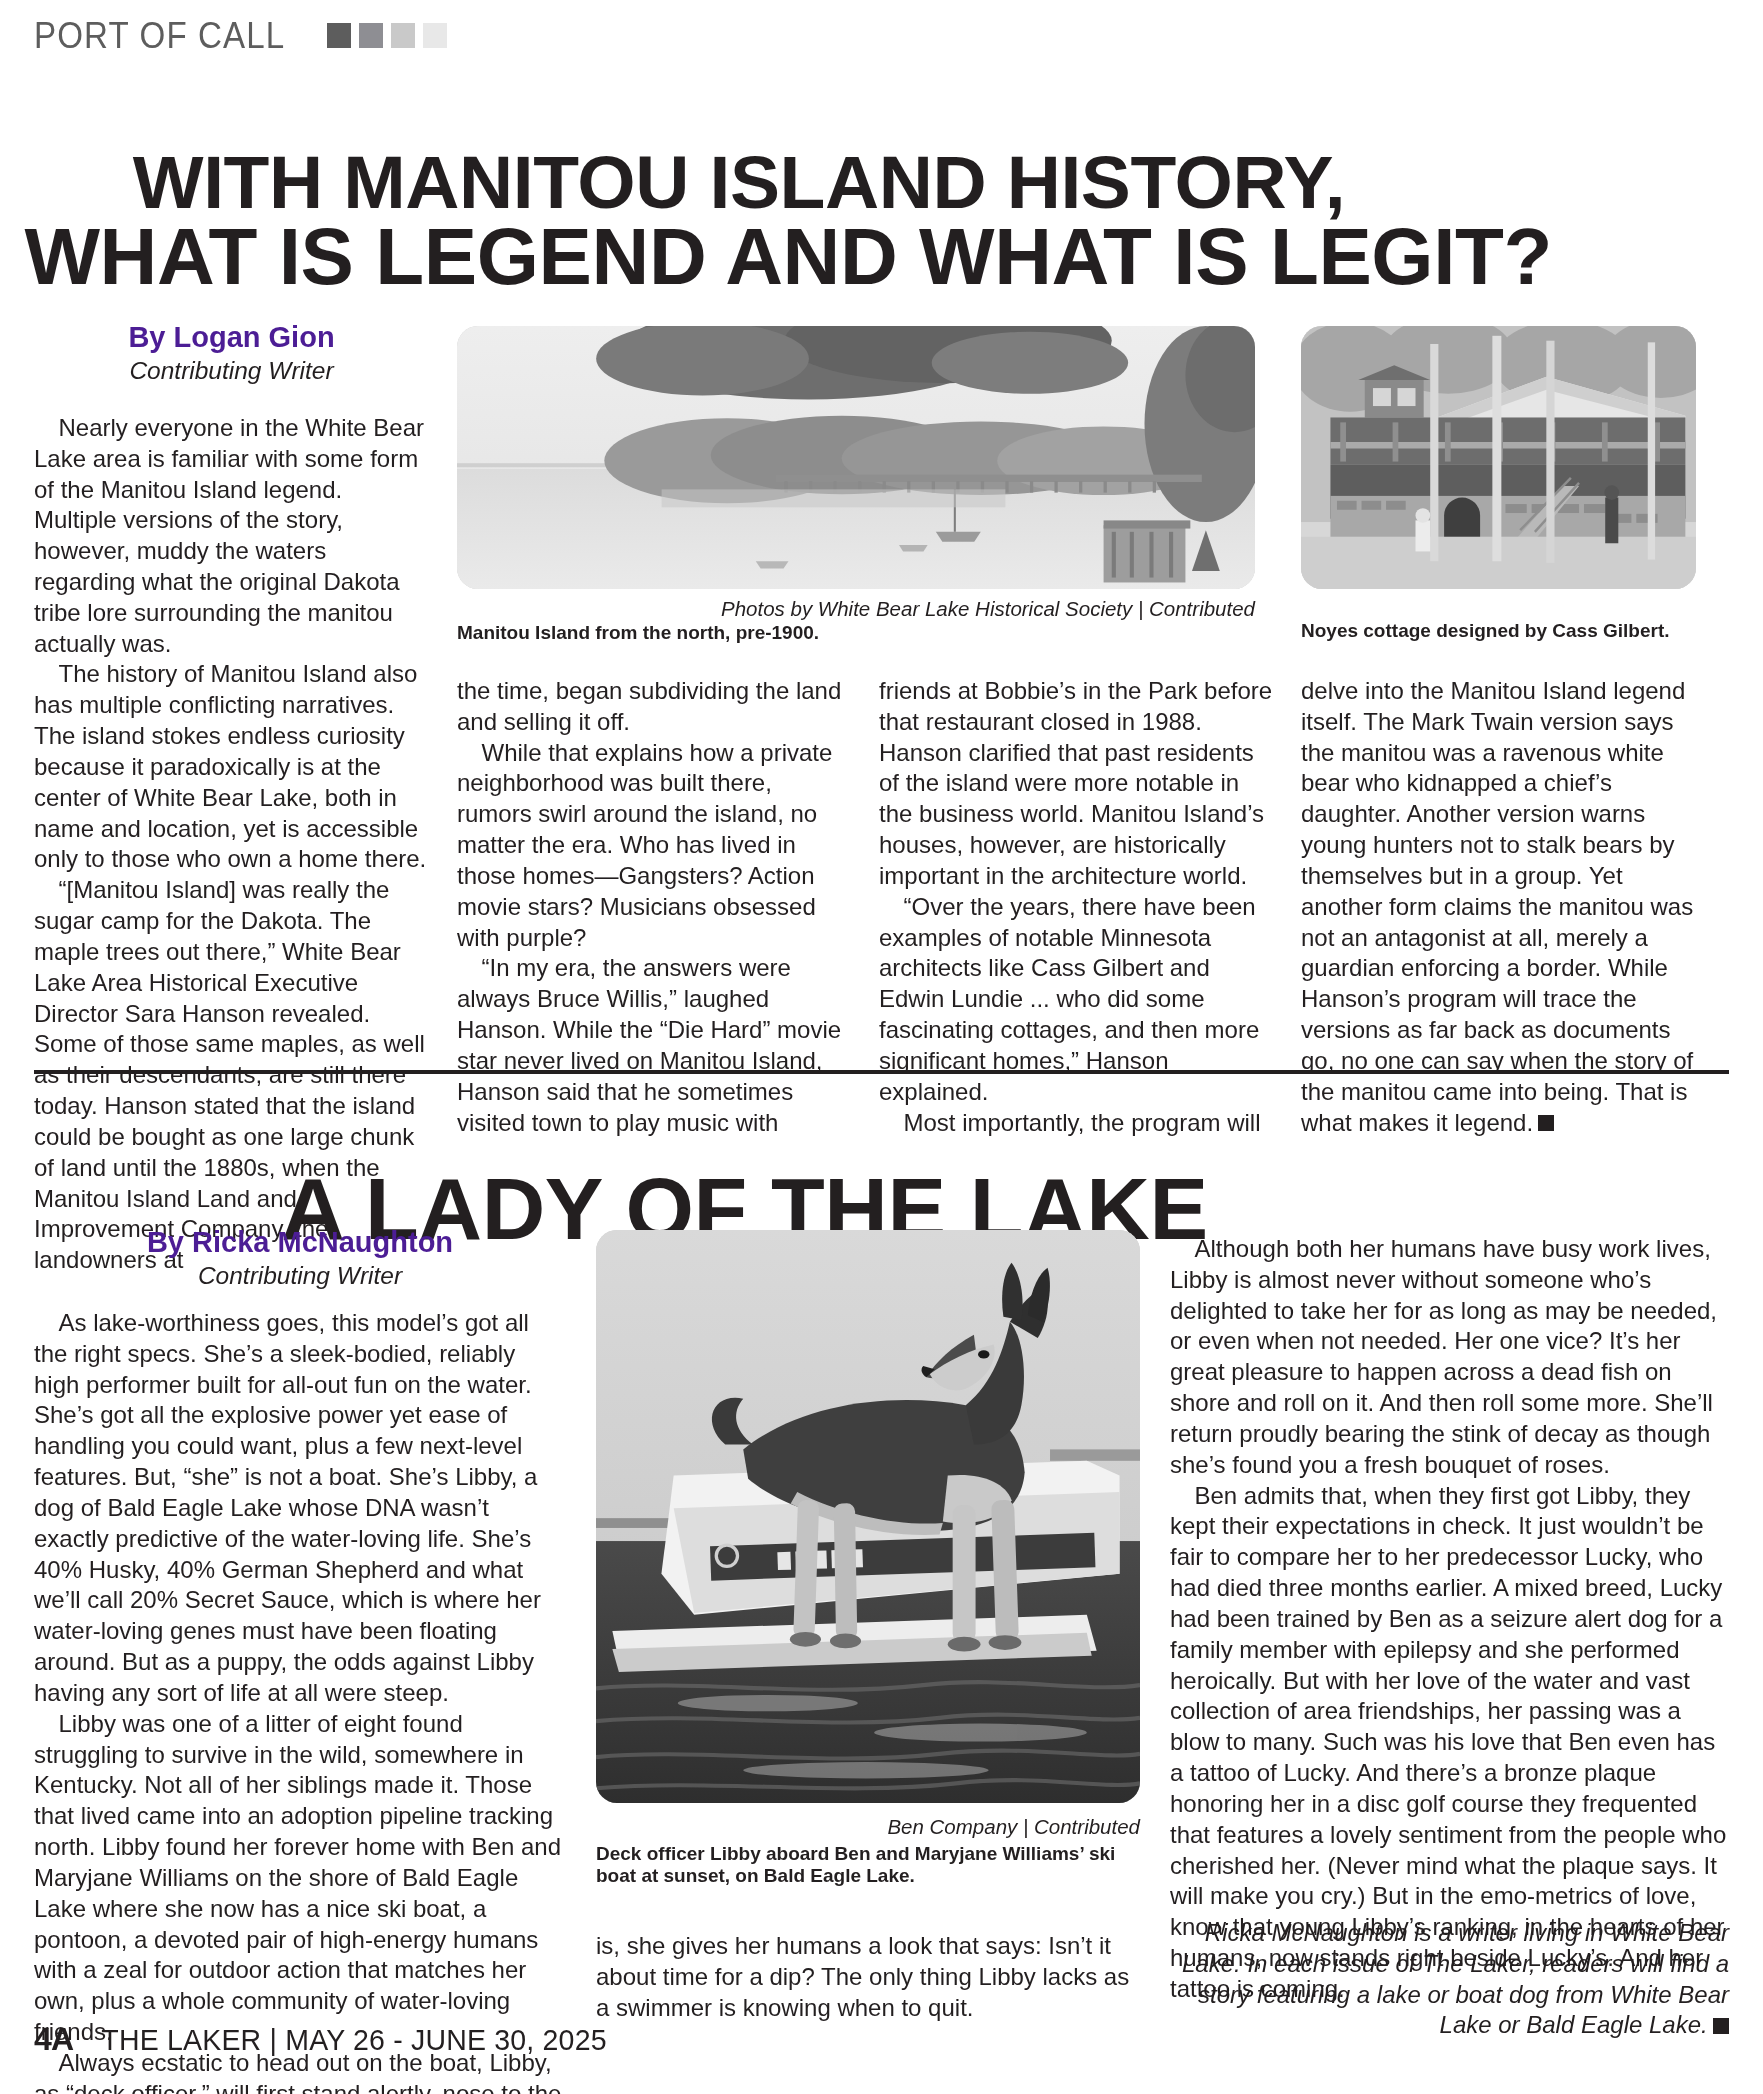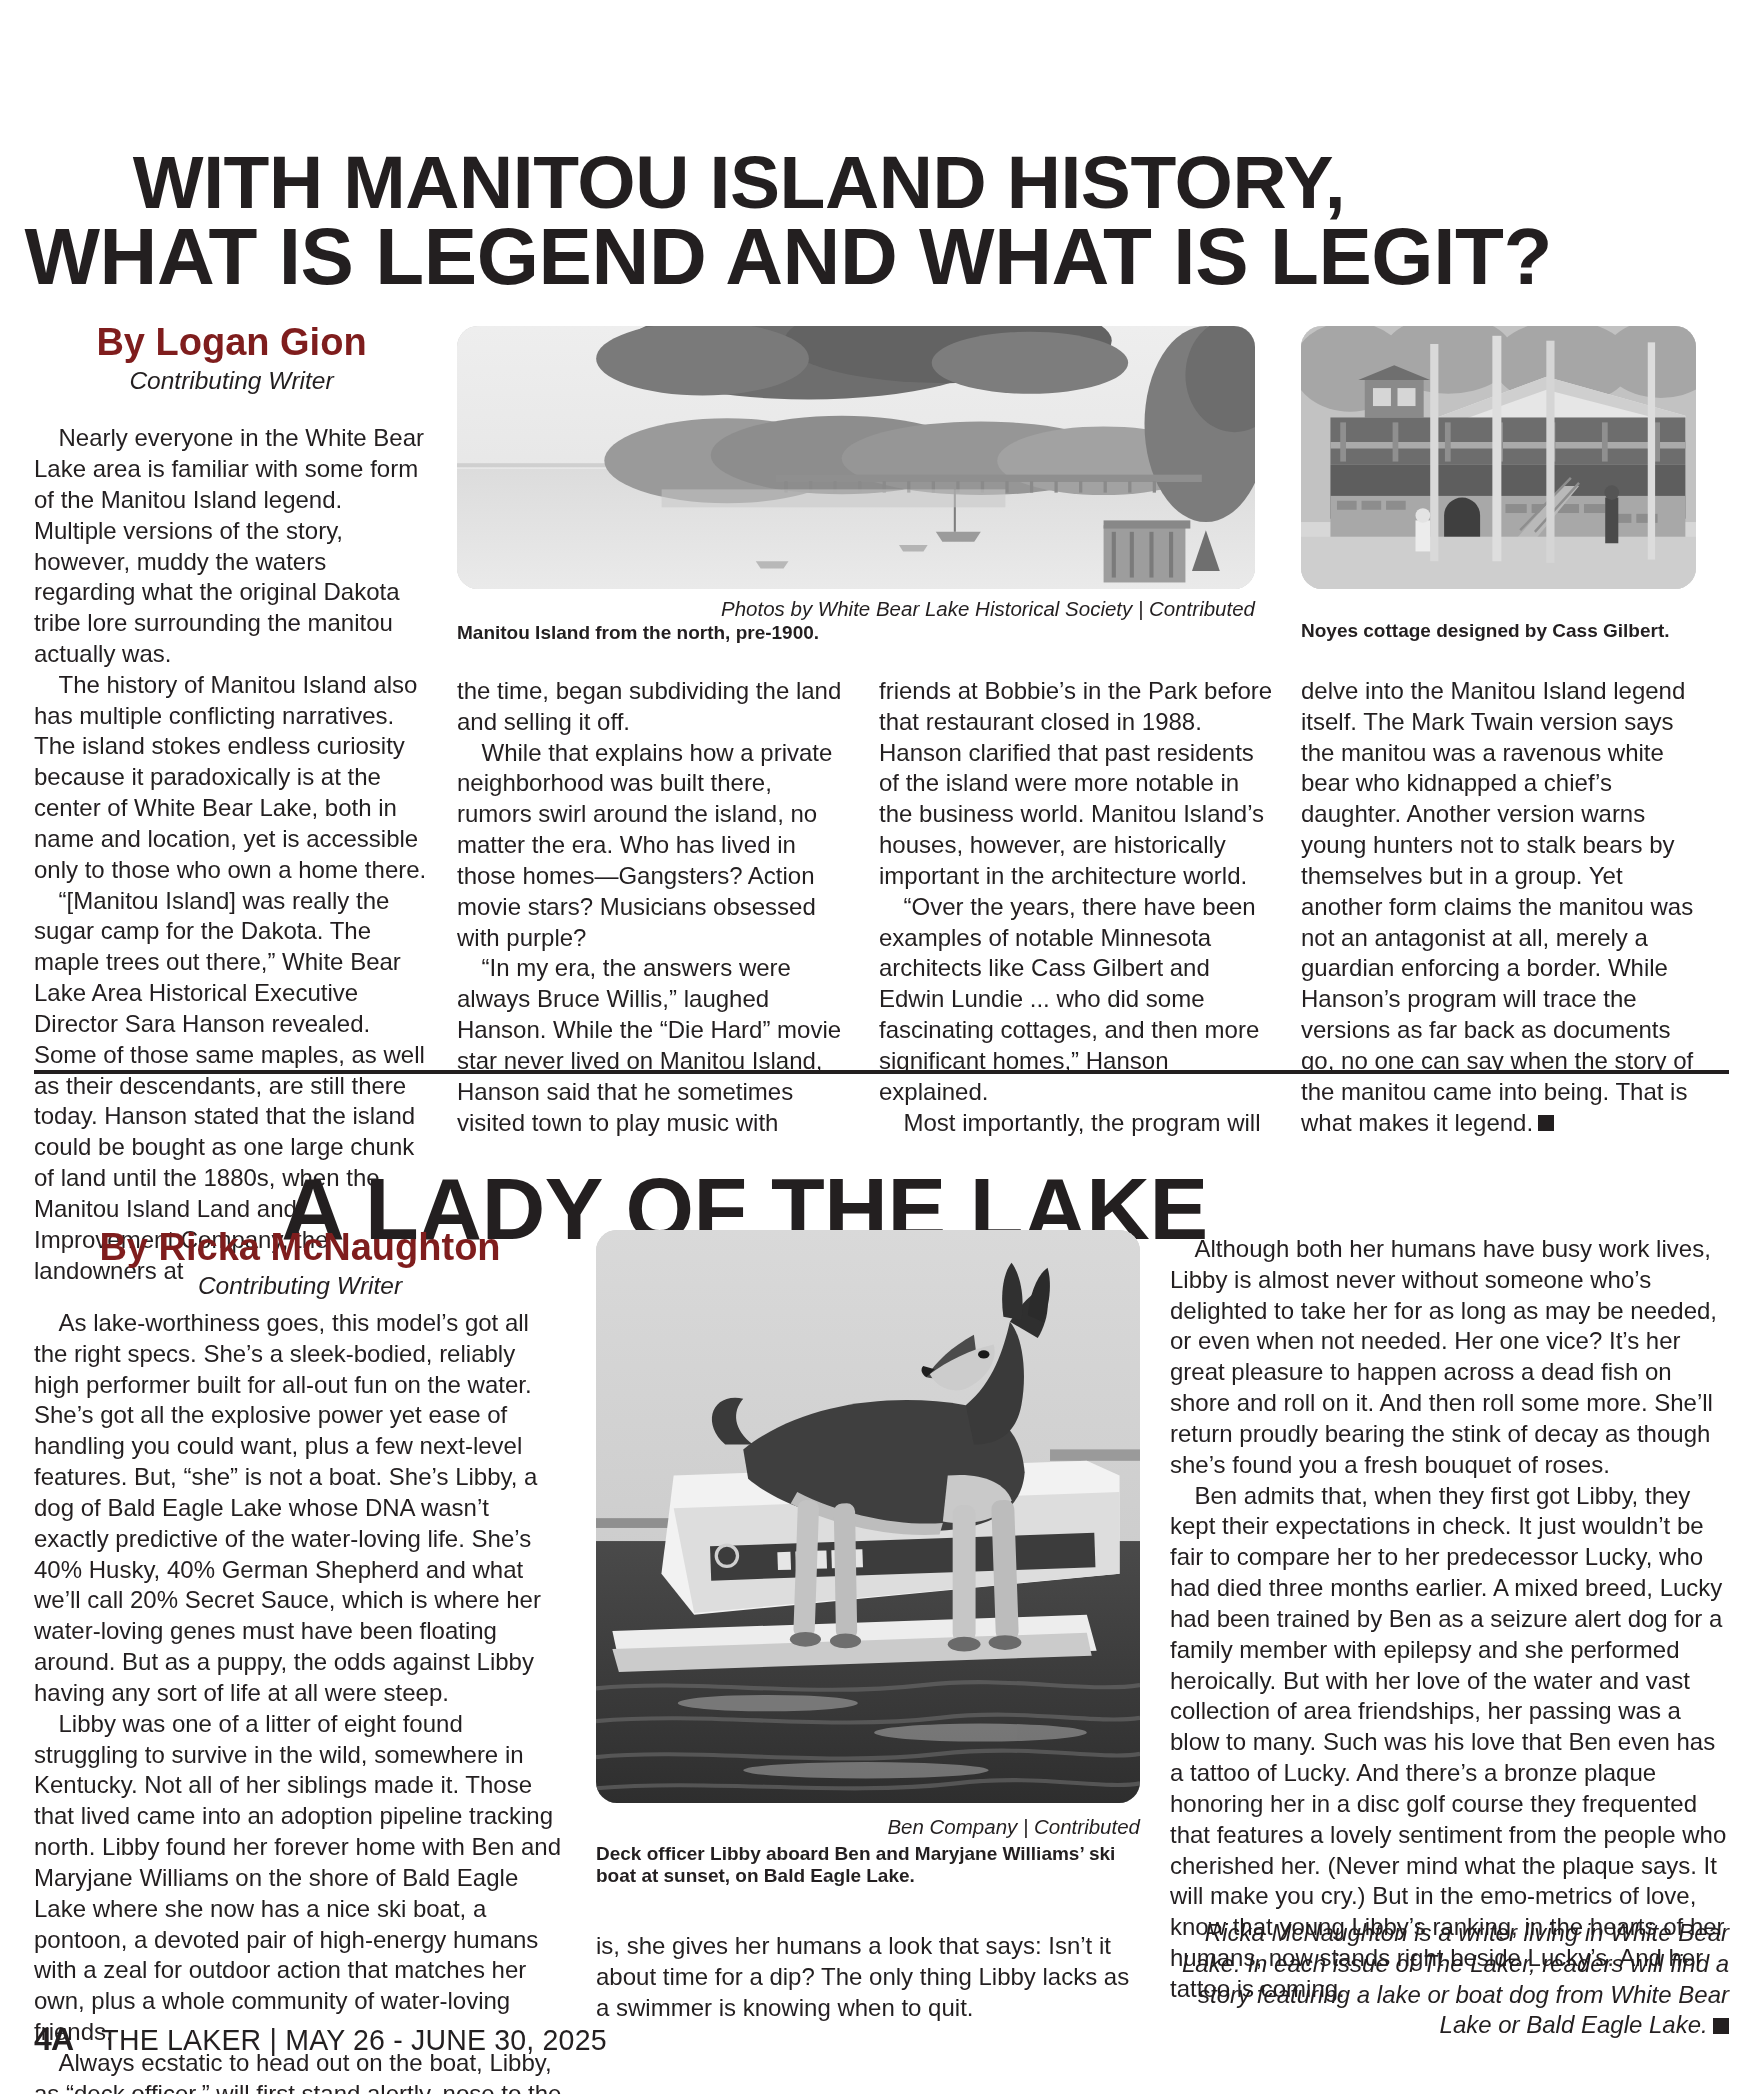--- a/index.html
+++ b/index.html
@@ -68,24 +68,24 @@
     transform: scaleX(1.0);
     padding: 0 24.5px;
     box-sizing: border-box;
   }
   .headline-1 .l1, .headline-1 .l2 { display: block; white-space: nowrap; }
   .headline-1 .l2 { font-size: 80px; }
 
   
   .byline {
     text-align: center;
-    font-size: 38px;
+    font-size: 29px;
     font-weight: 700;
     line-height: 1.15;
-    color: #7f1d1d;
+    color: #4c1d95;
   }
   .byline-sub {
     text-align: center;
     font-size: 24.5px;
     font-style: italic;
     color: #231f20;
     margin-top: 2.5px;
   }
 
   
@@ -205,20 +205,29 @@
     transform: scaleX(0.95);
     transform-origin: left baseline;
     white-space: nowrap;
   }
 </style>
 </head>
 <body>
 
 <div class="page">
 
+  <div class="kicker-row">
+    <span class="kicker-text">PORT OF CALL</span>
+    <span class="kicker-squares">
+      <i style="background:#5d5d5d"></i>
+      <i style="background:#8e8e93"></i>
+      <i style="background:#c9c9c9"></i>
+      <i style="background:#e8e8e8"></i>
+    </span>
+  </div>
 
   <div id="article1">
 
     <h1 class="headline-1">
       <span class="l1">WITH MANITOU ISLAND HISTORY,</span>
       <span class="l2">WHAT IS LEGEND AND WHAT IS LEGIT?</span>
     </h1>
 
     <div class="a1-col1 col">
       <div class="byline">By Logan Gion</div>

